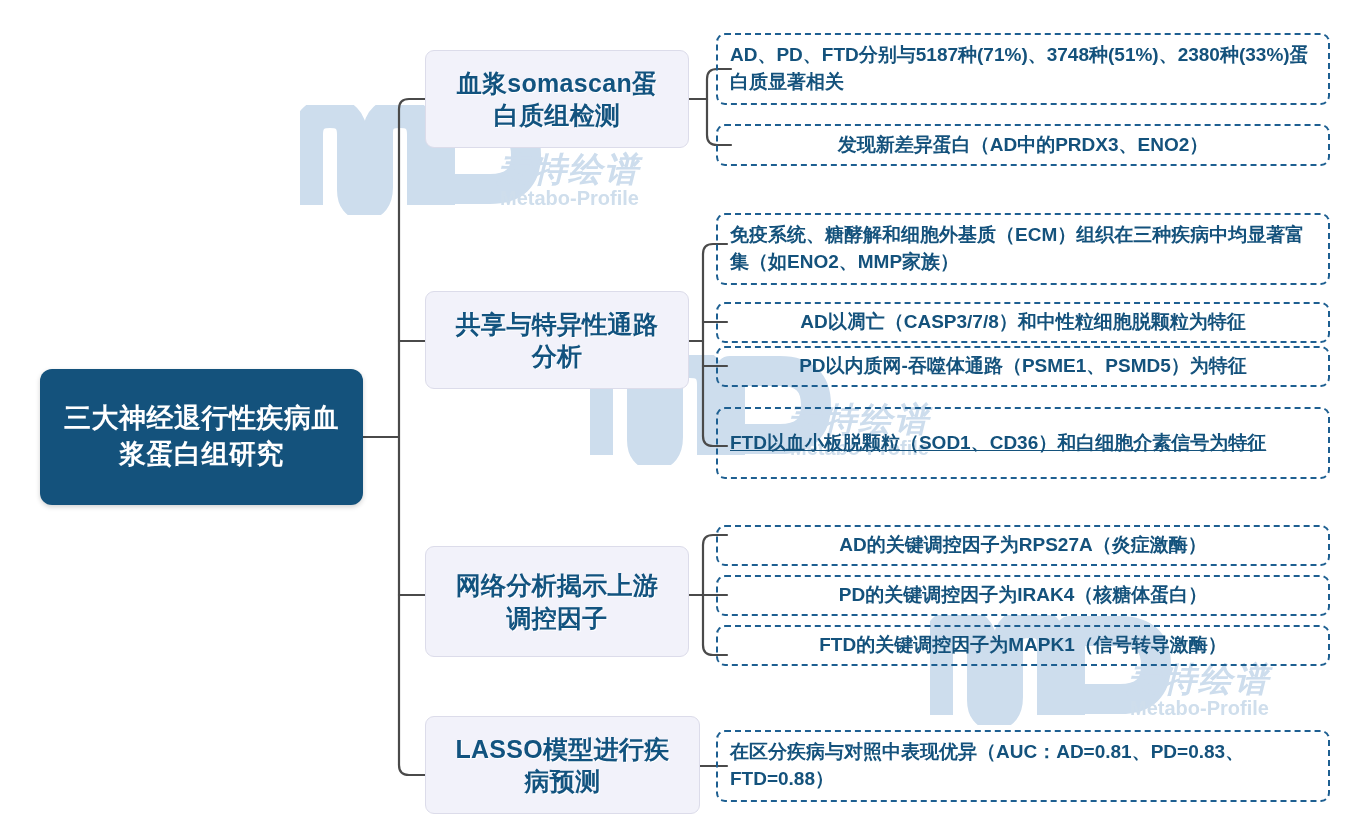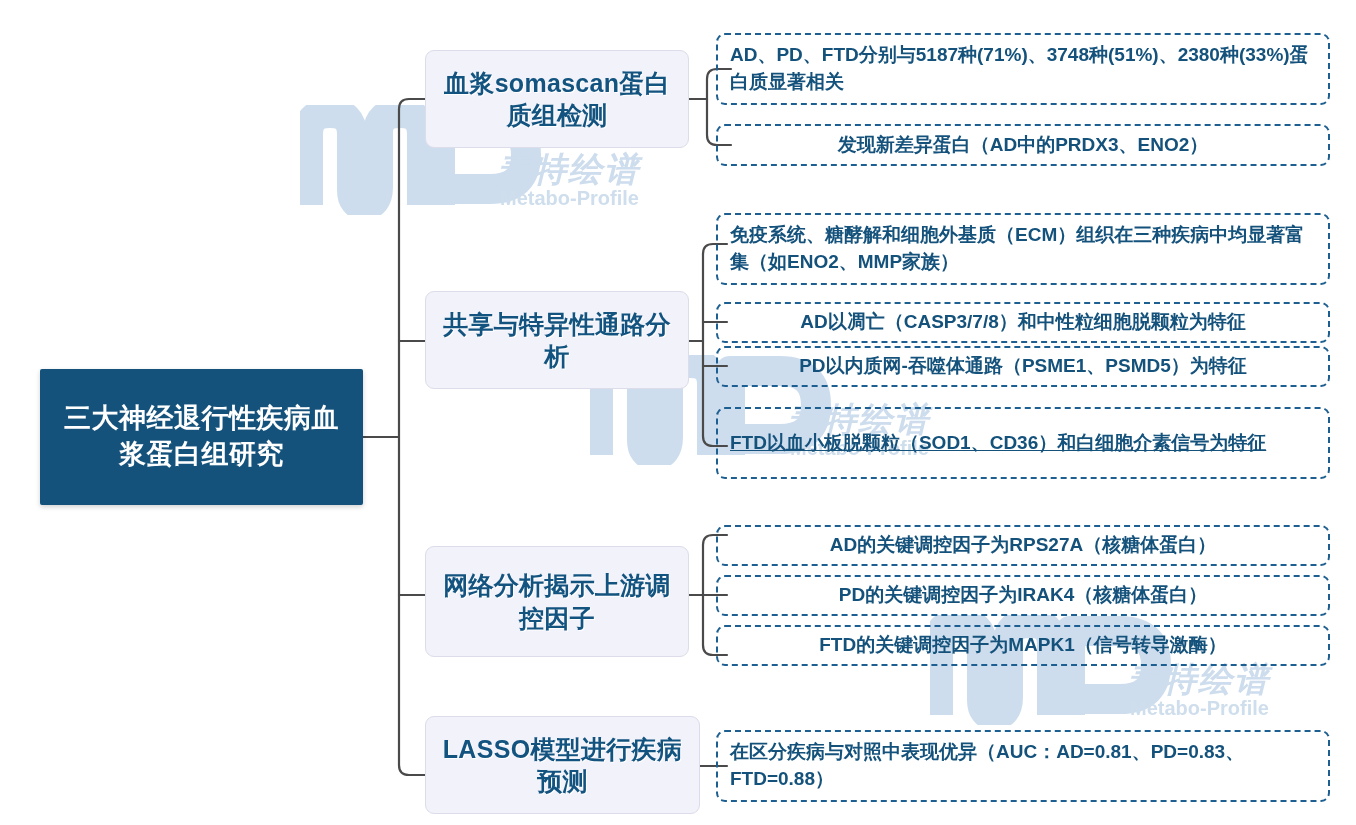--- a/index.html
+++ b/index.html
@@ -56,39 +56,39 @@
     box-sizing: border-box;
     display: flex;
     align-items: center;
     justify-content: center;
     text-align: center;
     z-index: 3;
   }
 
   .root-node {
     background: #14527c;
-    border-radius: 2px;
+    border-radius: 12px;
     color: #ffffff;
     font-weight: 700;
     font-size: 27px;
     line-height: 1.32;
     padding: 6px 24px;
     box-shadow: 0 2px 5px rgba(0,0,0,0.18);
     letter-spacing: 0.5px;
   }
 
   .branch-node {
     background: #f2f2fa;
     border: 1px solid #dcdcea;
     border-radius: 9px;
     color: #12537f;
     font-weight: 700;
     font-size: 25px;
     line-height: 1.3;
-    padding: 6px 10px;
+    padding: 6px 22px;
     text-shadow: 1px 1px 0 #ffffff;
     letter-spacing: 0.3px;
   }
 
   .leaf-node {
     background: transparent;
     border: 2px dashed #1d5f91;
     border-radius: 9px;
     color: #14527c;
     font-weight: 700;
@@ -208,21 +208,21 @@
 
   <div class="node leaf-node" style="left:716px; top:407px; width:614px; height:72px;text-decoration:underline;">
     <span class="leaf-text">FTD以血小板脱颗粒（SOD1、CD36）和白细胞介素信号为特征</span>
   </div>
 
   <div class="node branch-node" style="left:425px; top:546px; width:264px; height:111px;">
     <span>网络分析揭示上游调控因子</span>
   </div>
 
   <div class="node leaf-node center" style="left:716px; top:525px; width:614px; height:41px;">
-    <span class="leaf-text">AD的关键调控因子为RPS27A（核糖体蛋白）</span>
+    <span class="leaf-text">AD的关键调控因子为RPS27A（炎症激酶）</span>
   </div>
 
   <div class="node leaf-node center" style="left:716px; top:575px; width:614px; height:41px;">
     <span class="leaf-text">PD的关键调控因子为IRAK4（核糖体蛋白）</span>
   </div>
 
   <div class="node leaf-node center" style="left:716px; top:625px; width:614px; height:41px;">
     <span class="leaf-text">FTD的关键调控因子为MAPK1（信号转导激酶）</span>
   </div>
 

